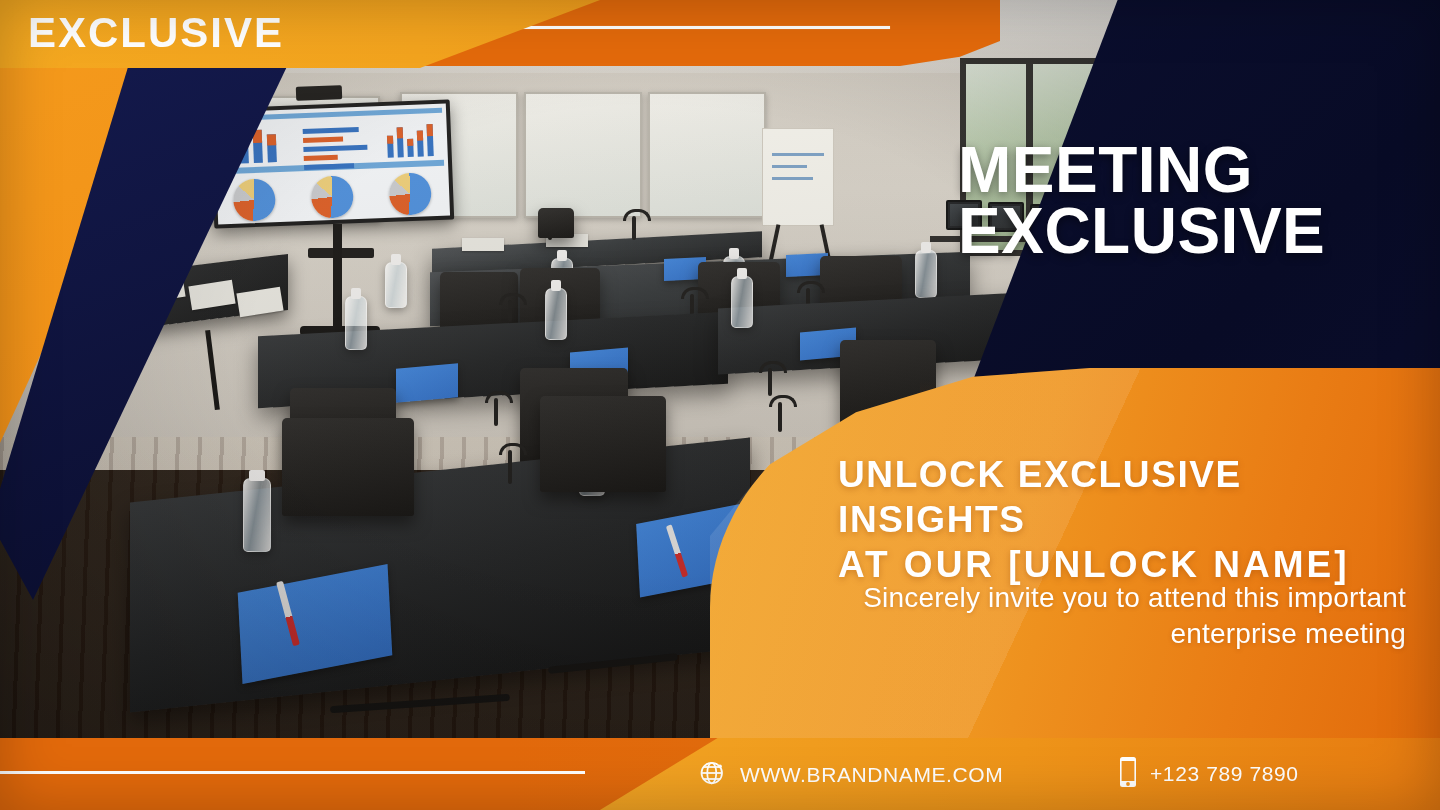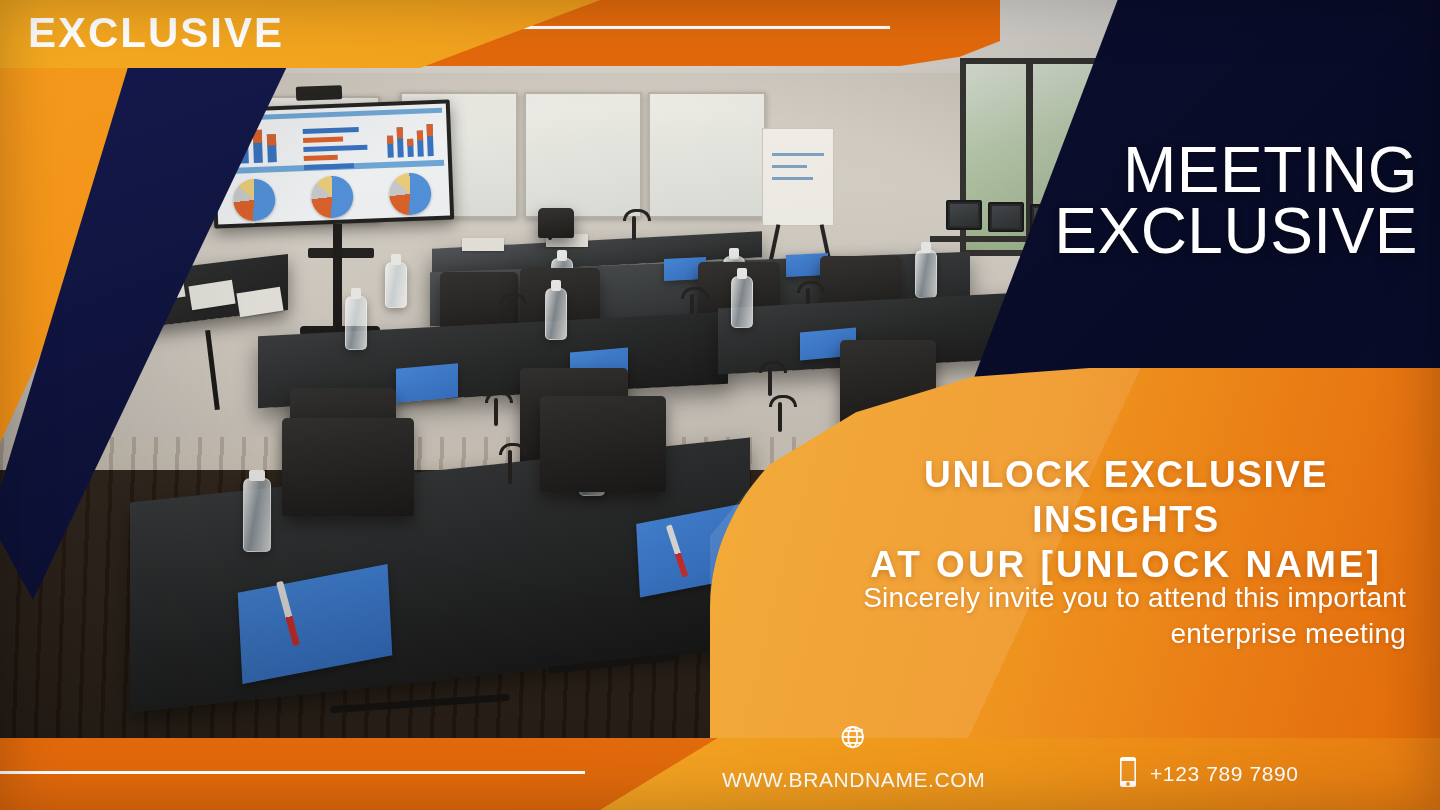--- a/index.html
+++ b/index.html
@@ -106,22 +106,22 @@
     clip-path:polygon(38% 0%, 100% 0%, 100% 100%, 0% 100%);
   }
   .navy-fade {
     position:absolute; right:0; top:380px; width:520px; height:140px;
     background:linear-gradient(180deg, rgba(10,13,44,0) 0%, rgba(120,60,20,.55) 70%, rgba(190,95,20,.75) 100%);
     clip-path:polygon(0% 0%, 100% 0%, 100% 100%, 0% 100%);
     pointer-events:none;
   }
   .title-block {
     position:absolute; right:22px; top:140px; width:460px;
-    text-align:right; color:#fff;
-    font-weight:400; letter-spacing:.5px; line-height:.95;
+    text-align:left; color:#fff;
+    font-weight:700; letter-spacing:.5px; line-height:.95;
     font-size:64px;
     text-shadow:0 3px 10px rgba(0,0,0,.45);
     font-stretch:condensed;
   }
   .title-block .l1, .title-block .l2 { display:block; transform:scaleX(1.0); }
 
   
   .orange-panel {
     position:absolute; right:0; top:368px; width:730px; height:442px;
     background:linear-gradient(105deg,#f2a223 0%,#ef9520 42%,#e97c14 72%,#e0680a 100%);
@@ -129,21 +129,21 @@
     clip-path:polygon(0% 100%, 0% 38%, 8% 22%, 20% 10%, 36% 2%, 52% 0%, 100% 0%, 100% 100%);
   }
   .orange-sheen {
     position:absolute; right:0; top:368px; width:730px; height:442px;
     background:linear-gradient(115deg, rgba(255,255,255,.10) 0 46%, rgba(255,255,255,0) 46%);
     clip-path:polygon(0% 100%, 0% 38%, 8% 22%, 20% 10%, 36% 2%, 52% 0%, 100% 0%, 100% 100%);
     pointer-events:none;
   }
   .headline {
     position:absolute; right:26px; top:452px; width:576px;
-    text-align:center; color:#fff; font-weight:700;
+    color:#fff; font-weight:700;
     font-size:37px; line-height:1.22; letter-spacing:1.6px;
     text-shadow:0 2px 6px rgba(140,60,0,.35);
   }
   .headline .hl2 { letter-spacing:3px; }
   .subtext {
     position:absolute; right:34px; top:580px; width:600px;
     text-align:right; color:#fff; font-weight:400;
     font-size:28px; line-height:1.3; letter-spacing:.2px;
     text-shadow:0 1px 4px rgba(140,60,0,.3);
   }
@@ -185,21 +185,21 @@
     background:linear-gradient(90deg,#e2690b 0%,#e2690b 70%,#e06a0c 100%);
     clip-path:polygon(0% 0%, 100% 0%, 86% 100%, 0% 100%);
   }
   .footer-line { position:absolute; left:0; bottom:36px; width:585px; height:3px; background:#fff; }
   .footer-light {
     position:absolute; left:600px; bottom:0; width:840px; height:72px;
     background:linear-gradient(100deg,#f2a423 0%,#ee9419 50%,#e67a10 100%);
     clip-path:polygon(14% 0%, 100% 0%, 100% 100%, 0% 100%);
   }
   .contact { position:absolute; bottom:18px; display:flex; align-items:center; gap:12px; color:#fff; }
-  .contact-web { left:722px;flex-direction:column; }
+  .contact-web { left:698px; }
   .contact-phone { left:1118px; }
   .contact span.txt { font-size:21px; letter-spacing:.6px; }
   .ico { display:block; }
 
   .edge-shadow { position:absolute; inset:0; pointer-events:none;
     box-shadow:inset 0 0 60px rgba(0,0,0,.25); }
 </style>
 </head>
 <body>
 

